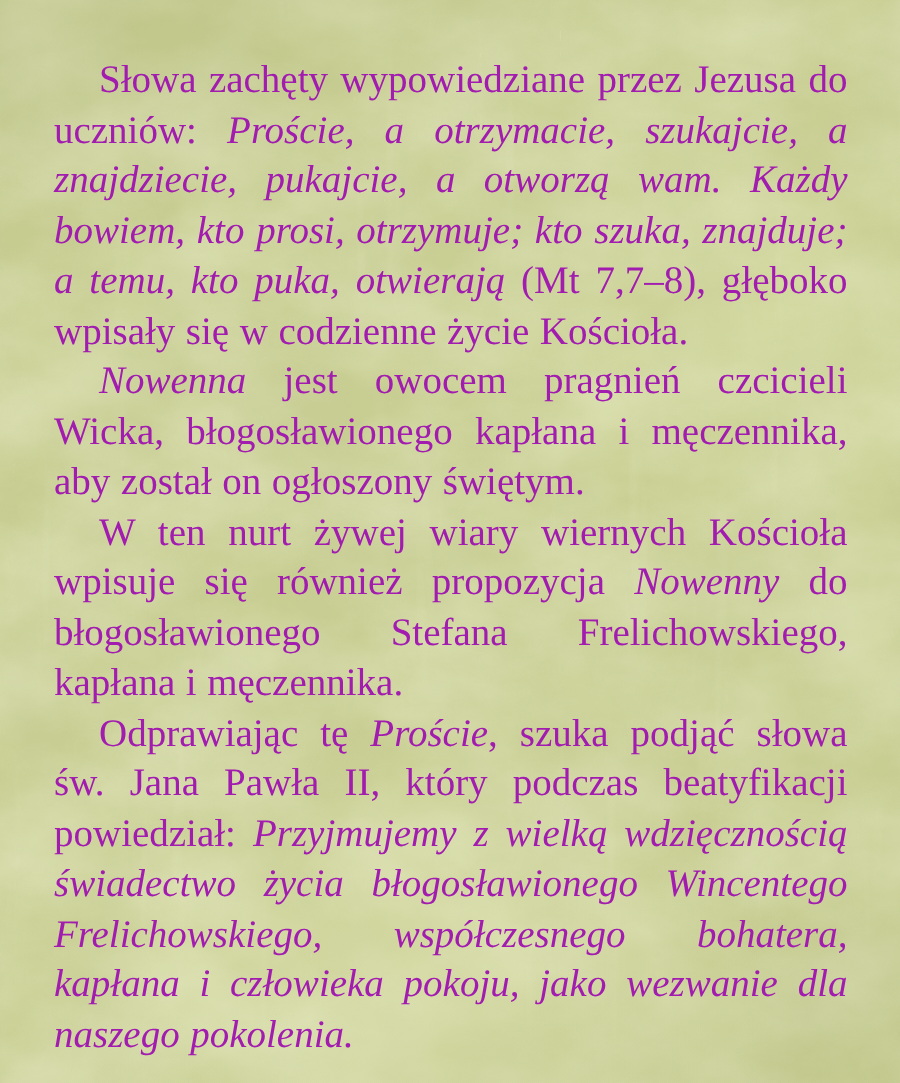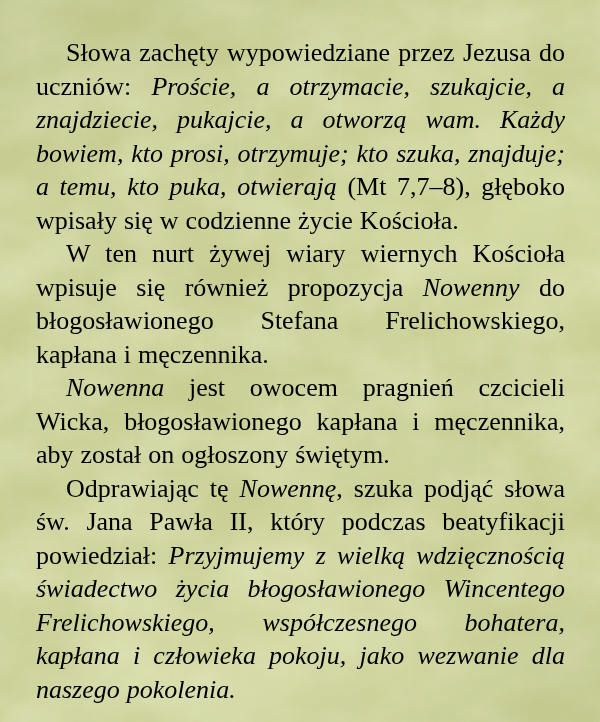--- a/index.html
+++ b/index.html
@@ -52,21 +52,21 @@
     -webkit-hyphens: manual;
     word-spacing: 0.02em;
   }
   .para em {
     font-style: italic;
   }
 </style>
 </head>
 <body>
 
-<div class="page" style="background-color: rgb(200, 206, 146); color: #000000;">
+<div class="page" style="background-color: rgb(200, 206, 146); color: #a21caf;">
 
   <svg class="texture" width="600" height="722" viewBox="0 0 600 722" xmlns="http://www.w3.org/2000/svg" aria-hidden="true">
     <defs>
       <filter id="grainLight" x="0" y="0" width="100%" height="100%">
         <feTurbulence type="fractalNoise" baseFrequency="0.012 0.016" numOctaves="5" seed="11" stitchTiles="stitch"></feTurbulence>
         <feColorMatrix type="matrix" values="0 0 0 0 0.914
                   0 0 0 0 0.925
                   0 0 0 0 0.737
                   1.1 0 0 0 -0.25"></feColorMatrix>
       </filter>
@@ -89,20 +89,20 @@
     <rect width="600" height="722" filter="url(#grainLight)" opacity="0.55"></rect>
     <rect width="600" height="722" filter="url(#grainDark)" opacity="0.30"></rect>
     <rect width="600" height="722" filter="url(#fibers)" opacity="0.25"></rect>
   </svg>
 
   <div class="tone-overlay"></div>
 
   <main class="text-block">
     <div>
         <p class="para"><span>Słowa zachęty wypowiedziane przez Jezusa do uczniów: </span><em>Proście, a otrzymacie, szukajcie, a znajdziecie, pukajcie, a otworzą wam. Każdy bowiem, kto prosi, otrzy­muje; kto szuka, znajduje; a temu, kto puka, otwierają </em><span>(Mt 7,7–8), głęboko wpisały się w codzienne życie Kościoła.</span></p>
+        <p class="para"><em>Nowenna</em><span> jest owocem pragnień czcicieli Wicka, błogosławionego kapłana i męczennika, aby został on ogłoszony świętym.</span></p>
         <p class="para"><span>W ten nurt żywej wiary wiernych Kościoła wpisuje się również propozycja </span><em>Nowenny</em><span> do błogosławionego Stefana Frelichowskiego, kapłana i męczennika.</span></p>
-        <p class="para"><em>Nowenna</em><span> jest owocem pragnień czcicieli Wicka, błogosławionego kapłana i męczennika, aby został on ogłoszony świętym.</span></p>
-        <p class="para"><span>Odprawiając tę </span><em>Nowennę</em><span>, szuka podjąć słowa św. Jana Pawła II, który podczas beatyfikacji powiedział: </span><em>Przyjmujemy z wielką wdzięcznością świadectwo życia błogosławionego Wincentego Frelichowskiego, współ­czesnego bohatera, kapłana i człowieka pokoju, jako wezwanie dla naszego pokolenia.</em></p>
+        <p class="para"><span>Odprawiając tę </span><em>Proście</em><span>, szuka podjąć słowa św. Jana Pawła II, który podczas beatyfikacji powiedział: </span><em>Przyjmujemy z wielką wdzięcznością świadectwo życia błogosławionego Wincentego Frelichowskiego, współ­czesnego bohatera, kapłana i człowieka pokoju, jako wezwanie dla naszego pokolenia.</em></p>
       </div>
 
   </main>
 
 </div>
 
 </body></html>

